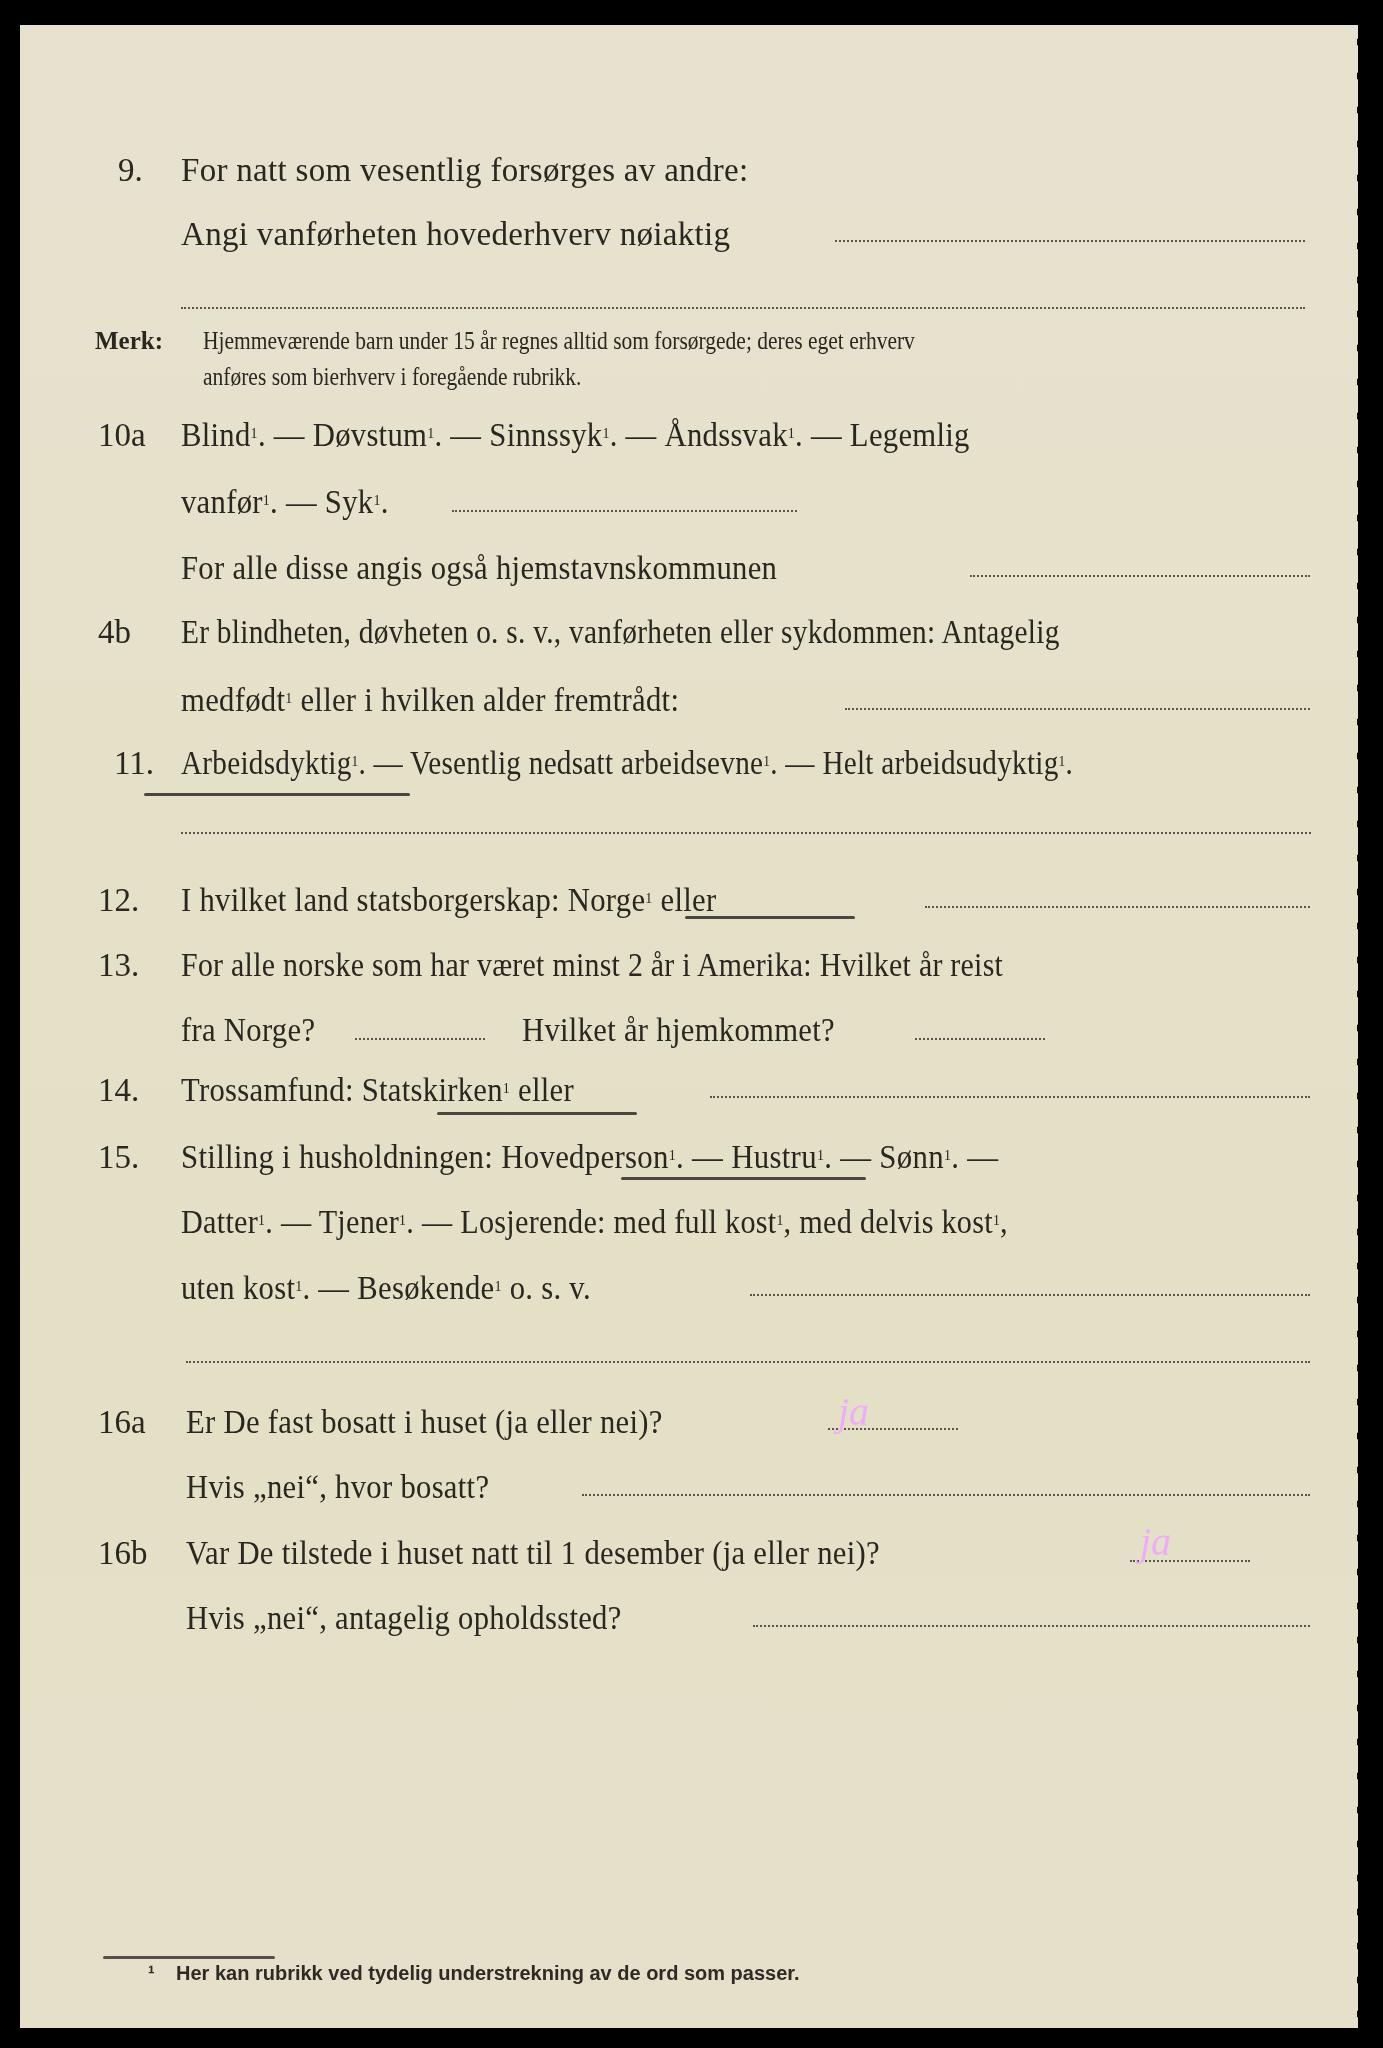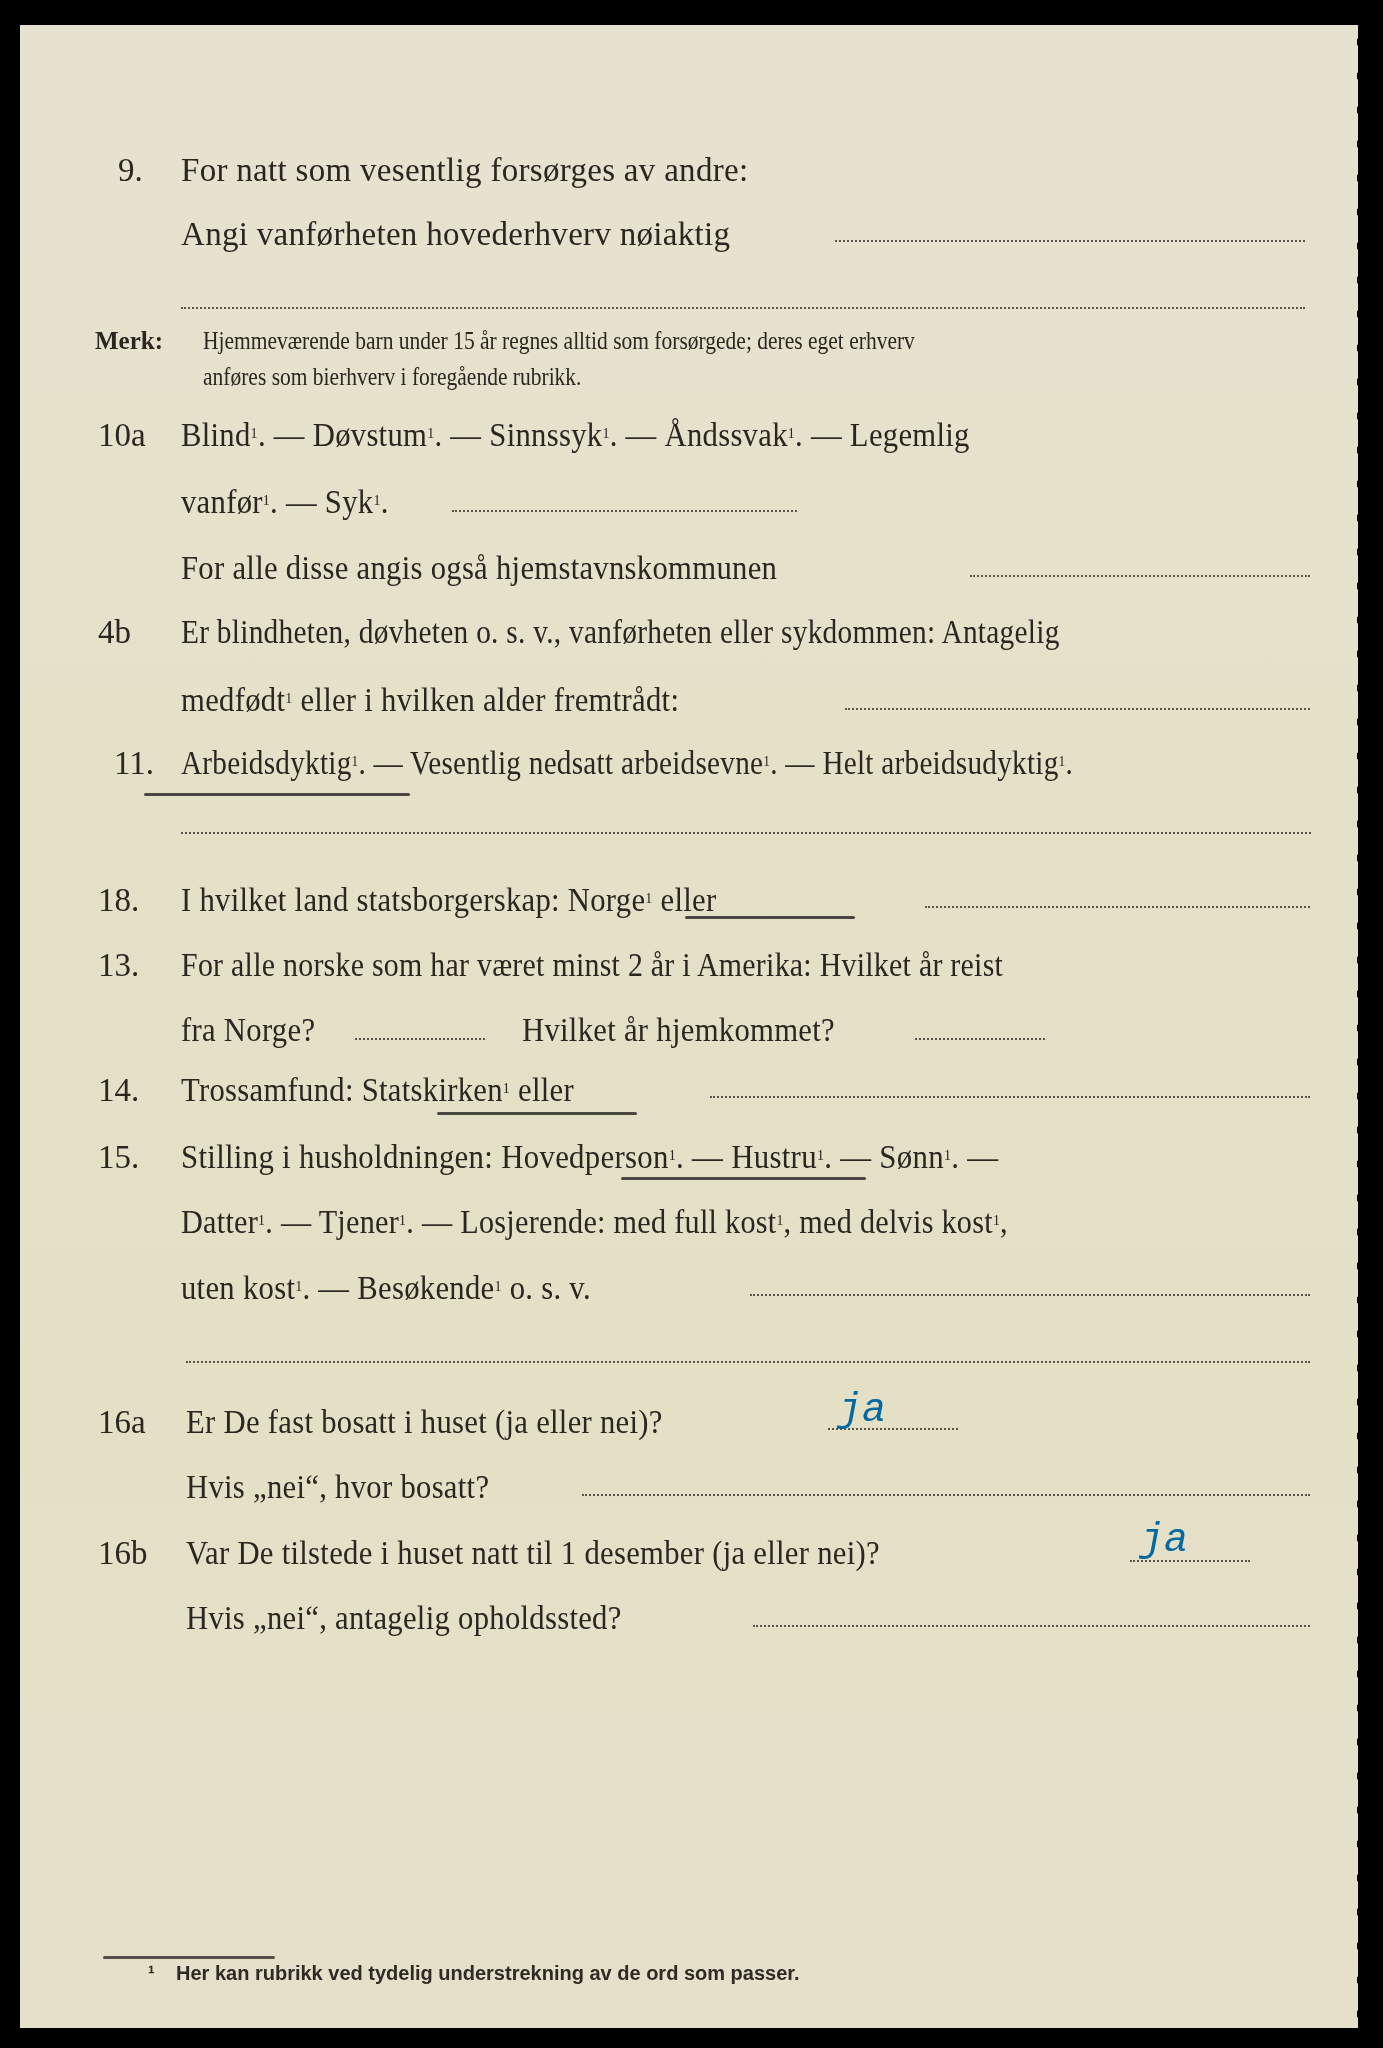--- a/index.html
+++ b/index.html
@@ -10,21 +10,21 @@
   .perf { position:absolute; right:-8px; top:0; width:16px; height:100%;
           background:radial-gradient(circle at 14px 50%, #000 7px, transparent 7.5px) 0 0/16px 34px repeat-y; }
   .line { position:absolute; font-size:33px; line-height:40px; white-space:nowrap; letter-spacing:0.3px; }
   .num { position:absolute; font-size:33px; line-height:40px; }
   .cond { display:inline-block; transform:scaleX(0.84); transform-origin:left center; }
   sup { font-size:15px; vertical-align:top; position:relative; top:-2px; }
   .dots { position:absolute; height:0; border-bottom:2px dotted #5a554a; }
   .under { position:absolute; height:3px; background:#4a4740; border-radius:2px; }
   .merk { position:absolute; font-size:25px; line-height:32px; white-space:nowrap; }
   .merk b { font-family:Liberation Serif, serif; font-size:25px; }
-  .hand { position:absolute; font-family:Liberation Mono, monospace; font-style:italic; font-size:40px; color:#0369a1; }
+  .hand { position:absolute; font-family:Liberation Serif, serif; font-style:italic; font-size:40px; color:#f0abfc; }
   .foot { position:absolute; font-family:"Liberation Sans",sans-serif; font-weight:bold; font-size:20px; white-space:nowrap; color:#2e2a24; }
 </style>
 </head>
 <body>
 
 <div class="paper">
   <div class="perf"></div>
 </div>
 
 <div class="num" style="left:118px;top:150px">9.</div>
@@ -57,21 +57,21 @@
 </div>
 <div class="dots" style="left:845px;top:708px;width:465px"></div>
 
 <div class="num" style="left:114px;top:743px">11.</div>
 <div class="line cond" style="left:181px;top:743px;transform:scaleX(0.885)">
   <span>Arbeidsdyktig</span><sup>1</sup><span>. — Vesentlig nedsatt arbeidsevne</span><sup>1</sup><span>. — Helt arbeidsudyktig</span><sup>1</sup><span>.</span>
 </div>
 <div class="under" style="left:144px;top:793px;width:266px"></div>
 <div class="dots" style="left:181px;top:832px;width:1130px"></div>
 
-<div class="num" style="left:98px;top:880px">18.</div>
+<div class="num" style="left:98px;top:880px">12.</div>
 <div class="line cond" style="left:181px;top:880px;transform:scaleX(0.93)">
   <span>I hvilket land statsborgerskap: </span><span>Norge</span><sup>1</sup><span> eller</span>
 </div>
 <div class="under" style="left:685px;top:916px;width:170px"></div>
 <div class="dots" style="left:925px;top:906px;width:385px"></div>
 
 <div class="num" style="left:98px;top:945px">13.</div>
 <div class="line cond" style="left:181px;top:945px;transform:scaleX(0.905)">For alle norske som har været minst 2 år i Amerika: Hvilket år reist</div>
 <div class="line cond" style="left:181px;top:1010px;transform:scaleX(0.93)">fra Norge?</div>
 <div class="dots" style="left:355px;top:1038px;width:130px"></div>

